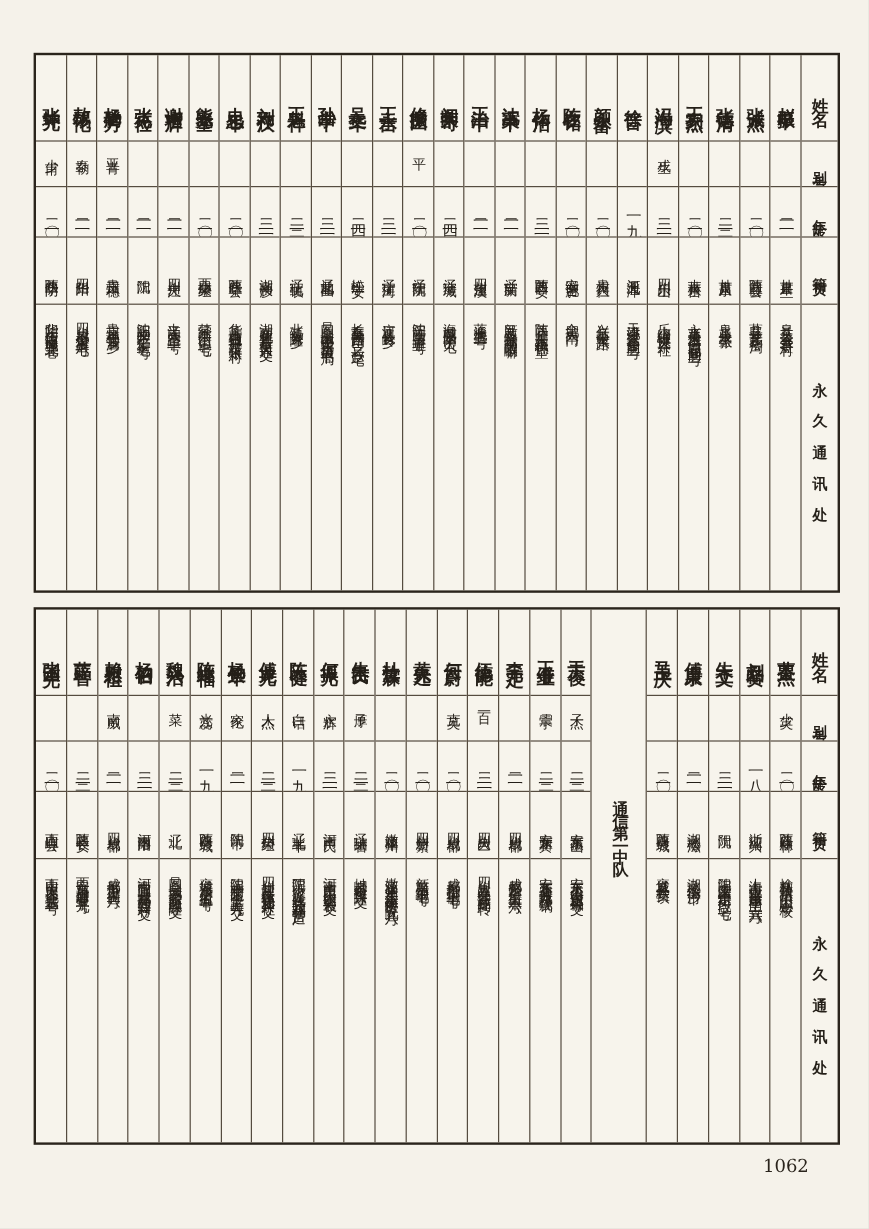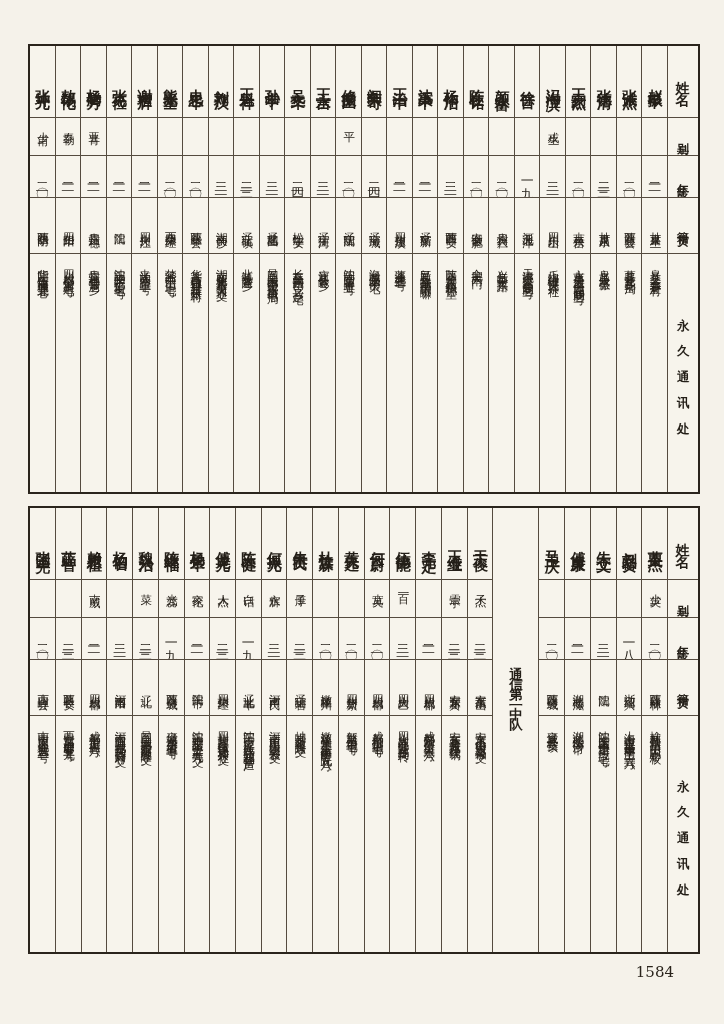--- a/index.html
+++ b/index.html
@@ -909,15 +909,15 @@
             <span class="vtext">二〇</span>
           </div>
           <div class="cell c-native">
             <span class="vtext">山西崞县</span>
           </div>
           <div class="cell c-addr">
             <span class="vtext">山西太原天地坛贰巷二二号</span>
           </div>
         </div>
       </div>
-    <div class="pagenum">1584</div>
+    <div class="pagenum">1062</div>
   </div>
 </div>
 
 </body></html>

